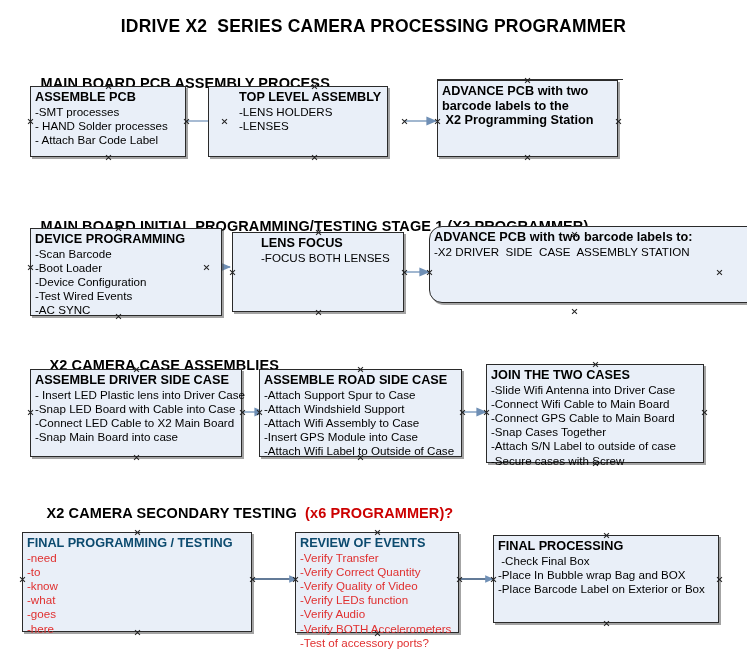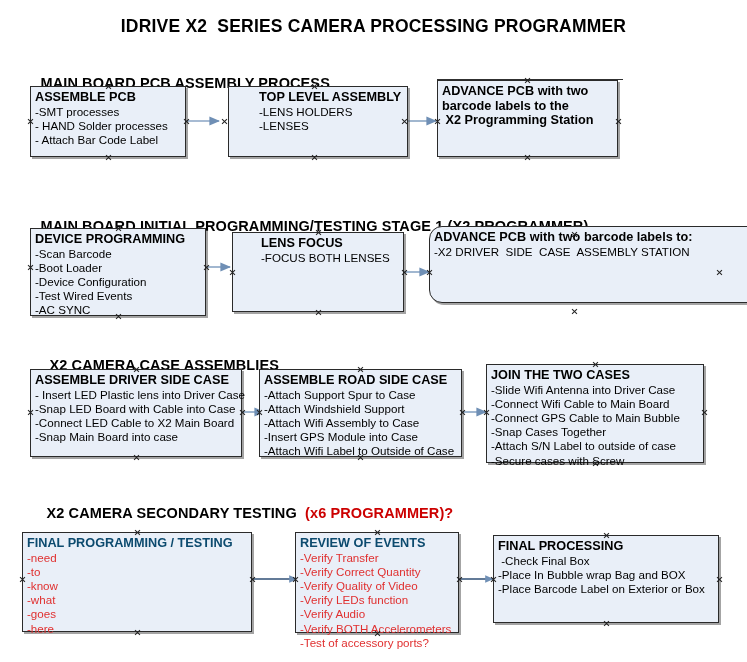--- a/index.html
+++ b/index.html
@@ -143,37 +143,37 @@
     <span>MAIN BOARD PCB ASSEMBLY PROCESS</span><span class="accent"></span>
   </div>
 
   <div class="node" style="left:30px; top:86px; width:156px; height:71px;">
     <span class="node-title">ASSEMBLE PCB</span>
     <span class="node-line">-SMT processes</span>
     <span class="node-line">- HAND Solder processes</span>
     <span class="node-line">- Attach Bar Code Label</span>
   </div>
 
-  <div class="node" style="left:228px; top:86px; width:180px; height:71px;padding-left:30px;">
+  <div class="node" style="left:208px; top:86px; width:180px; height:71px;padding-left:30px;">
     <span class="node-title">TOP LEVEL ASSEMBLY</span>
     <span class="node-line">-LENS HOLDERS</span>
     <span class="node-line">-LENSES</span>
   </div>
 
   <div class="node" style="left:437px; top:80px; width:181px; height:77px;">
     <span class="node-title">ADVANCE PCB with two</span>
     <span class="node-title">barcode labels to the</span>
     <span class="node-title"> X2 Programming Station</span>
   </div>
 
   <div class="section-header" style="left:24px; top:202px;">
     <span>MAIN BOARD INITIAL PROGRAMMING/TESTING STAGE 1 (X2 PROGRAMMER)</span><span class="accent"></span>
   </div>
 
-  <div class="node" style="left:30px; top:228px; width:176px; height:88px;">
+  <div class="node" style="left:30px; top:228px; width:192px; height:88px;">
     <span class="node-title">DEVICE PROGRAMMING</span>
     <span class="node-line">-Scan Barcode</span>
     <span class="node-line">-Boot Loader</span>
     <span class="node-line">-Device Configuration</span>
     <span class="node-line">-Test Wired Events</span>
     <span class="node-line">-AC SYNC</span>
   </div>
 
   <div class="node" style="left:232px; top:232px; width:172px; height:80px;padding-left:28px;">
     <span class="node-title">LENS FOCUS</span>
@@ -203,21 +203,21 @@
     <span class="node-line">-Attach Windshield Support</span>
     <span class="node-line">-Attach Wifi Assembly to Case</span>
     <span class="node-line">-Insert GPS Module into Case</span>
     <span class="node-line">-Attach Wifi Label to Outside of Case</span>
   </div>
 
   <div class="node" style="left:486px; top:364px; width:218px; height:99px;">
     <span class="node-title">JOIN THE TWO CASES</span>
     <span class="node-line">-Slide Wifi Antenna into Driver Case</span>
     <span class="node-line">-Connect Wifi Cable to Main Board</span>
-    <span class="node-line">-Connect GPS Cable to Main Bubble</span>
+    <span class="node-line">-Connect GPS Cable to Main Board</span>
     <span class="node-line">-Snap Cases Together</span>
     <span class="node-line">-Attach S/N Label to outside of case</span>
     <span class="node-line">-Secure cases with Screw</span>
   </div>
 
   <div class="section-header" style="left:30px; top:489px;">
     <span>X2 CAMERA SECONDARY TESTING  </span><span class="accent">(x6 PROGRAMMER)?</span>
   </div>
 
   <div class="node red" style="left:22px; top:532px; width:230px; height:100px;">

